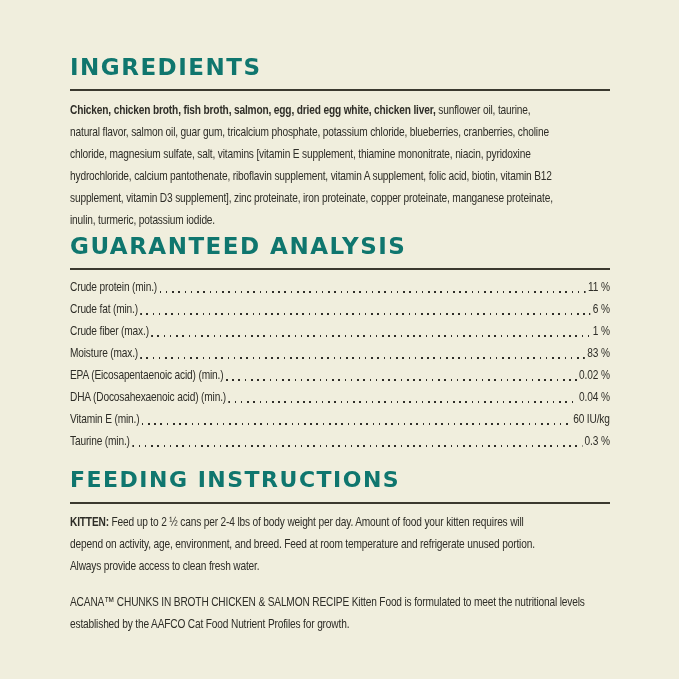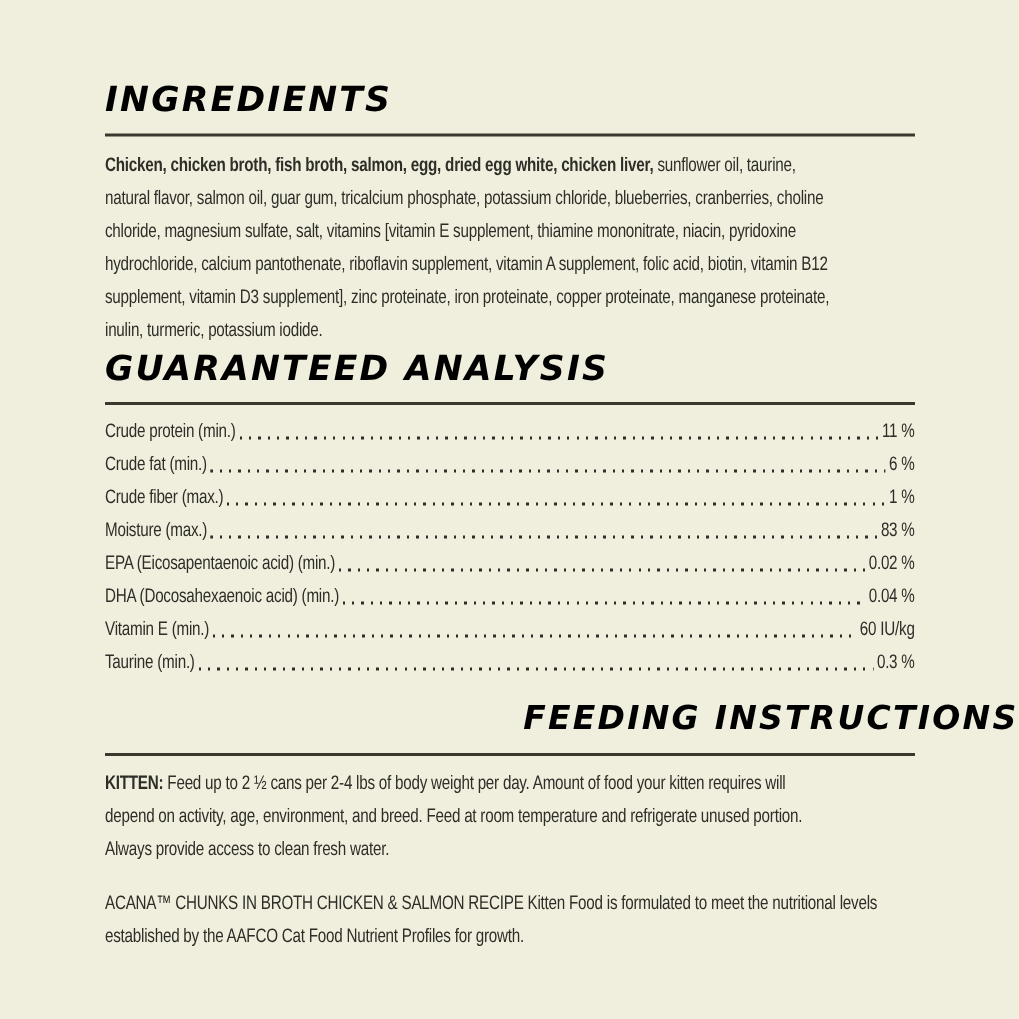--- a/index.html
+++ b/index.html
@@ -14,26 +14,25 @@
     font-family: "Liberation Sans", sans-serif;
     color: #2e2d27;
   }
   .content {
     padding: 54px 0 0 70px;
   }
   h2.section-title {
     margin: 0;
     font-family: "DejaVu Sans", sans-serif;
     font-weight: bold;
-    color: #000000;
+    color: #0f766e;
     line-height: 26px;
-    font-style: italic;
   }
   #ingredients-title, #ga-title { font-size: 23px; letter-spacing: 1.5px; }
-  #fi-title { font-size: 22px; letter-spacing: 1.5px; text-align: right; }
+  #fi-title { font-size: 22px; letter-spacing: 1.5px; }
   .rule {
     width: 540px;
     height: 2px;
     background: #3b392f;
     margin-top: 9px;
   }
   .condensed {
     width: 692px;
     transform: scaleX(0.78);
     transform-origin: 0 0;

